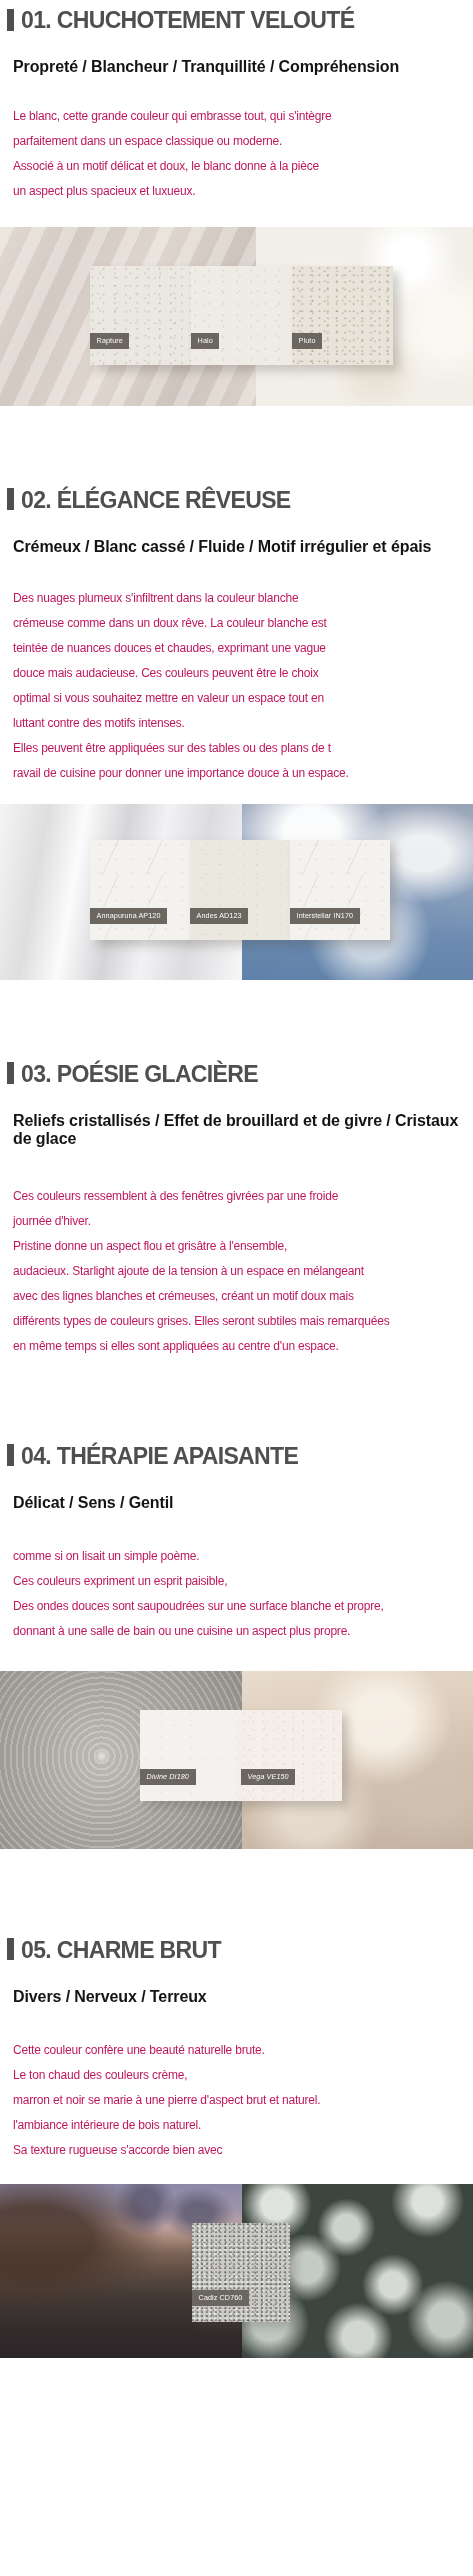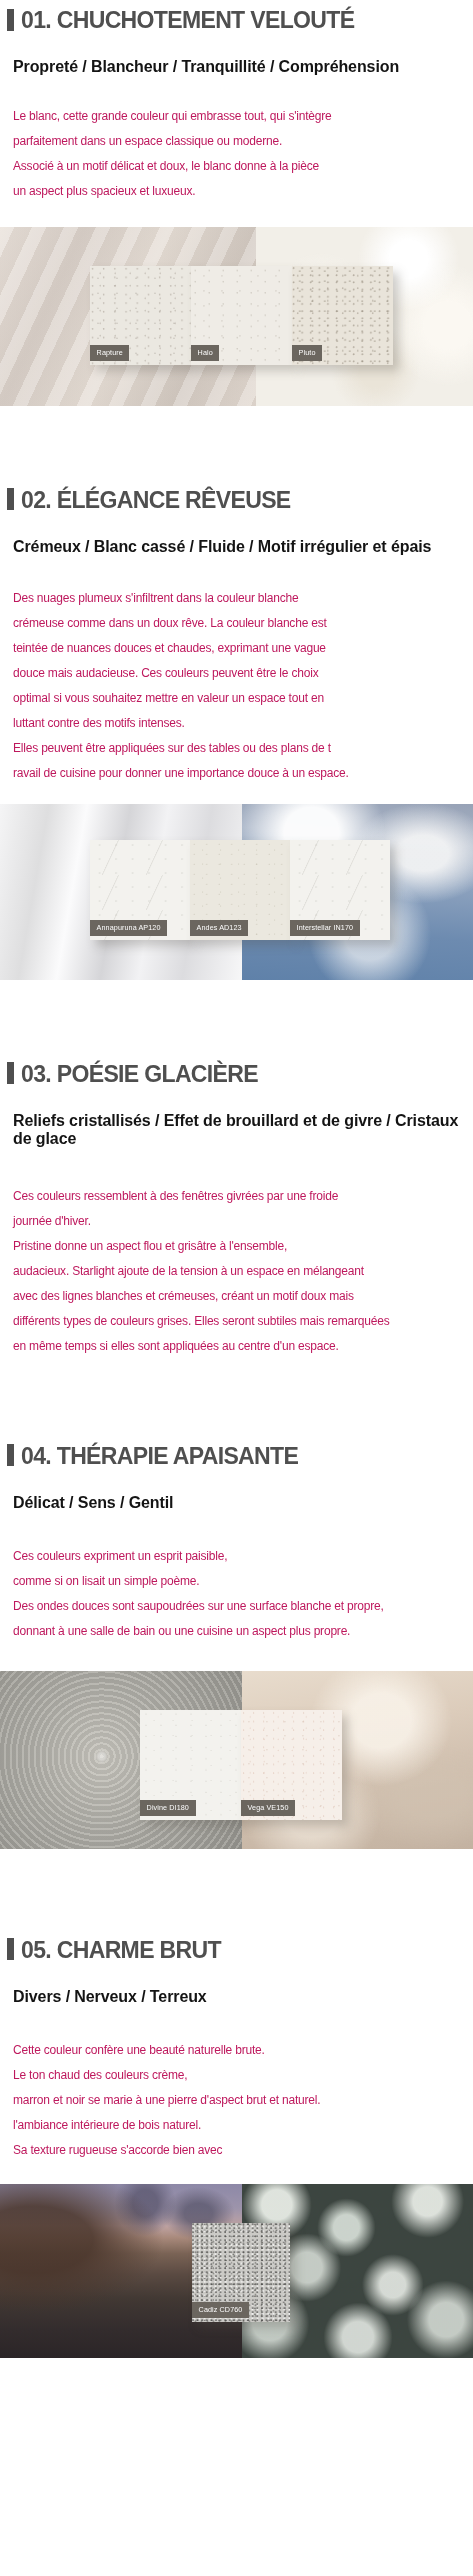--- a/index.html
+++ b/index.html
@@ -21,21 +21,21 @@
   .para{margin-left:13px;color:#be185d;font-size:12px;letter-spacing:-0.2px;}
   .para .line{line-height:25px;height:25px;white-space:nowrap;}
   
   .photo{position:relative;width:474px;overflow:hidden;}
   .half{position:absolute;top:0;bottom:0;}
   .half-l{left:0;}
   .half-r{right:0;}
   .samples{position:absolute;display:flex;}
   .swatch{position:relative;box-shadow:6px 6px 9.2px rgba(80,75,68,.25);}
   .tag{
-    position:absolute;left:0;bottom:4px;background:#6b665f;color:#fefefe;
+    position:absolute;left:0;bottom:16px;background:#6b665f;color:#fefefe;
     font-size:7.2px;line-height:7.2px;padding:4px 6.6px;white-space:nowrap;letter-spacing:0.1px;
   }
   
   .photo-1{height:179px;}
   .photo-1 .half-l{width:54%;
     background:
       repeating-linear-gradient(115deg,rgba(255,255,255,.22) 0 13px,rgba(125,112,100,.07) 13px 29px),
       linear-gradient(115deg,#e9e1da 0%,#d9d0c9 25%,#e6ded6 50%,#d3cac2 75%,#e2d9d1 100%);}
   .photo-1 .half-r{width:46%;
     background:
@@ -81,21 +81,21 @@
       radial-gradient(circle at 42% 48%,rgba(255,255,255,.4) 0 2%,transparent 4%),
       repeating-radial-gradient(circle at 42% 48%,rgba(235,233,226,.25) 0 2px,rgba(130,128,122,.12) 2px 6px),
       radial-gradient(circle at 42% 48%,#c4c2bb 0%,#a8a7a1 45%,#8e8d88 100%);}
   .photo-4 .half-r{width:49%;
     background:
       radial-gradient(ellipse at 60% 28%,rgba(250,244,235,.85) 0 15%,transparent 36%),
       radial-gradient(ellipse at 82% 70%,rgba(209,194,177,.7) 0 12%,transparent 30%),
       radial-gradient(ellipse at 30% 80%,rgba(240,231,219,.7) 0 12%,transparent 30%),
       linear-gradient(170deg,#e8dccd 0%,#dcccbb 35%,#cfbead 65%,#c3b2a1 100%);}
   .photo-4 .samples{left:140px;top:39px;}
-  .photo-4 .swatch{width:101px;height:110px;}
+  .photo-4 .swatch{width:101px;height:91px;font-style:italic;}
   
   .photo-5{height:174px;}
   .photo-5 .half-l{width:51%;
     background:
       radial-gradient(ellipse at 14% 32%,rgba(72,52,42,.85) 0 20%,transparent 44%),
       radial-gradient(ellipse at 60% 11%,rgba(92,88,112,.8) 0 6%,transparent 15%),
       radial-gradient(ellipse at 82% 17%,rgba(82,80,102,.7) 0 5%,transparent 13%),
       linear-gradient(180deg,#8d88a7 0%,#9d94ab 14%,#bfa3a3 24%,#a8897b 31%,#7a6355 40%,#5a4a42 52%,#413833 66%,#332c2d 84%,#2b2527 100%);}
   .photo-5 .half-r{width:49%;
     background:
@@ -244,22 +244,22 @@
     </div>
   </div>
 
   <div class="section s4">
     <div class="sec-head">
       <span class="head-bar"></span>
       <span class="sec-title">04. THÉRAPIE APAISANTE</span>
     </div>
     <div class="keywords">Délicat / Sens / Gentil</div>
     <div class="para">
+      <div class="line">comme si on lisait un simple poème.</div>
       <div class="line">Ces couleurs expriment un esprit paisible,</div>
-      <div class="line">comme si on lisait un simple poème.</div>
       <div class="line">Des ondes douces sont saupoudrées sur une surface blanche et propre,</div>
       <div class="line">donnant à une salle de bain ou une cuisine un aspect plus propre.</div>
     </div>
     <div class="photo photo-4">
       <div class="half half-l"></div>
       <div class="half half-r"></div>
       <div class="samples">
         <div class="swatch tex-divine">
           <span class="tag">Divine DI180</span>
         </div>

